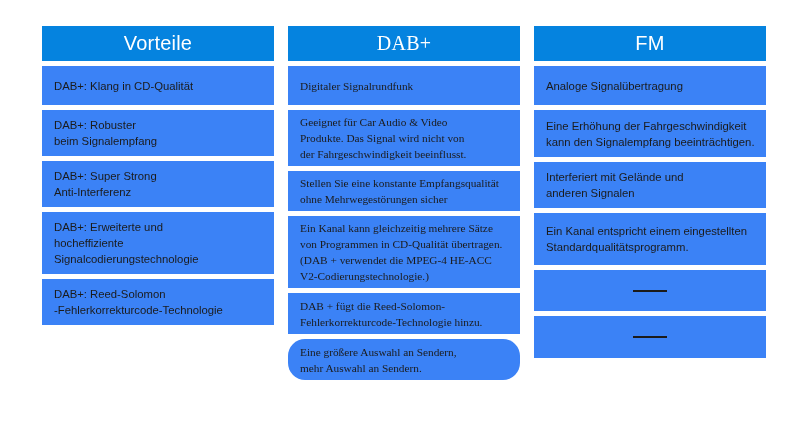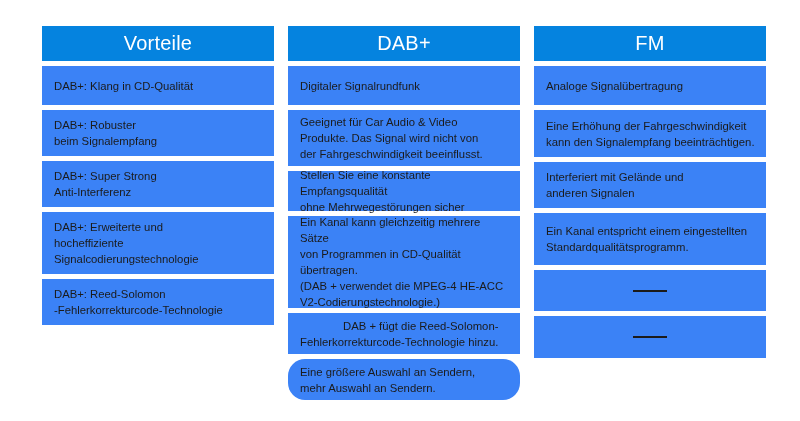--- a/index.html
+++ b/index.html
@@ -19,21 +19,21 @@
     top: 0;
     width: 800px;
     height: 421px;
   }
   .column {
     position: absolute;
     top: 26px;
     width: 232px;
   }
   .col-0 { left: 42px; }
-  .col-1 { left: 288px; }
+  .col-1 { left: 288px; font-family: Liberation Serif, serif; }
   .col-2 { left: 534px; }
 
   .col-header {
     height: 35px;
     background: #0583DF;
     color: #ffffff;
     display: flex;
     align-items: center;
     justify-content: center;
     font-size: 20px;
@@ -74,22 +74,22 @@
   .col-0 .cell.r1 { height: 46px; }
   .col-0 .cell.r2 { height: 46px; }
   .col-0 .cell.r3 { height: 62px; }
   .col-0 .cell.r4 { height: 46px; }
   .col-0 .cell.r5 { height: 52px; }
 
   
   .col-1 .cell.r0 { height: 39px; }
   .col-1 .cell.r1 { height: 56px; }
   .col-1 .cell.r2 { height: 40px; }
-  .col-1 .cell.r3 { height: 92px; }
-  .col-1 .cell.r4 { height: 41px; text-align: right; }
+  .col-1 .cell.r3 { height: 72px; }
+  .col-1 .cell.r4 { height: 41px; }
   .col-1 .cell.r5 { height: 41px; border-radius: 17px; }
 
   
   .col-2 .cell.r0 { height: 39px; text-align: center; }
   .col-2 .cell.r1 { height: 47px; }
   .col-2 .cell.r2 { height: 46px; }
   .col-2 .cell.r3 { height: 52px; }
   .col-2 .cell.r4 { height: 41px; }
   .col-2 .cell.r5 { height: 42px; }
 </style>

